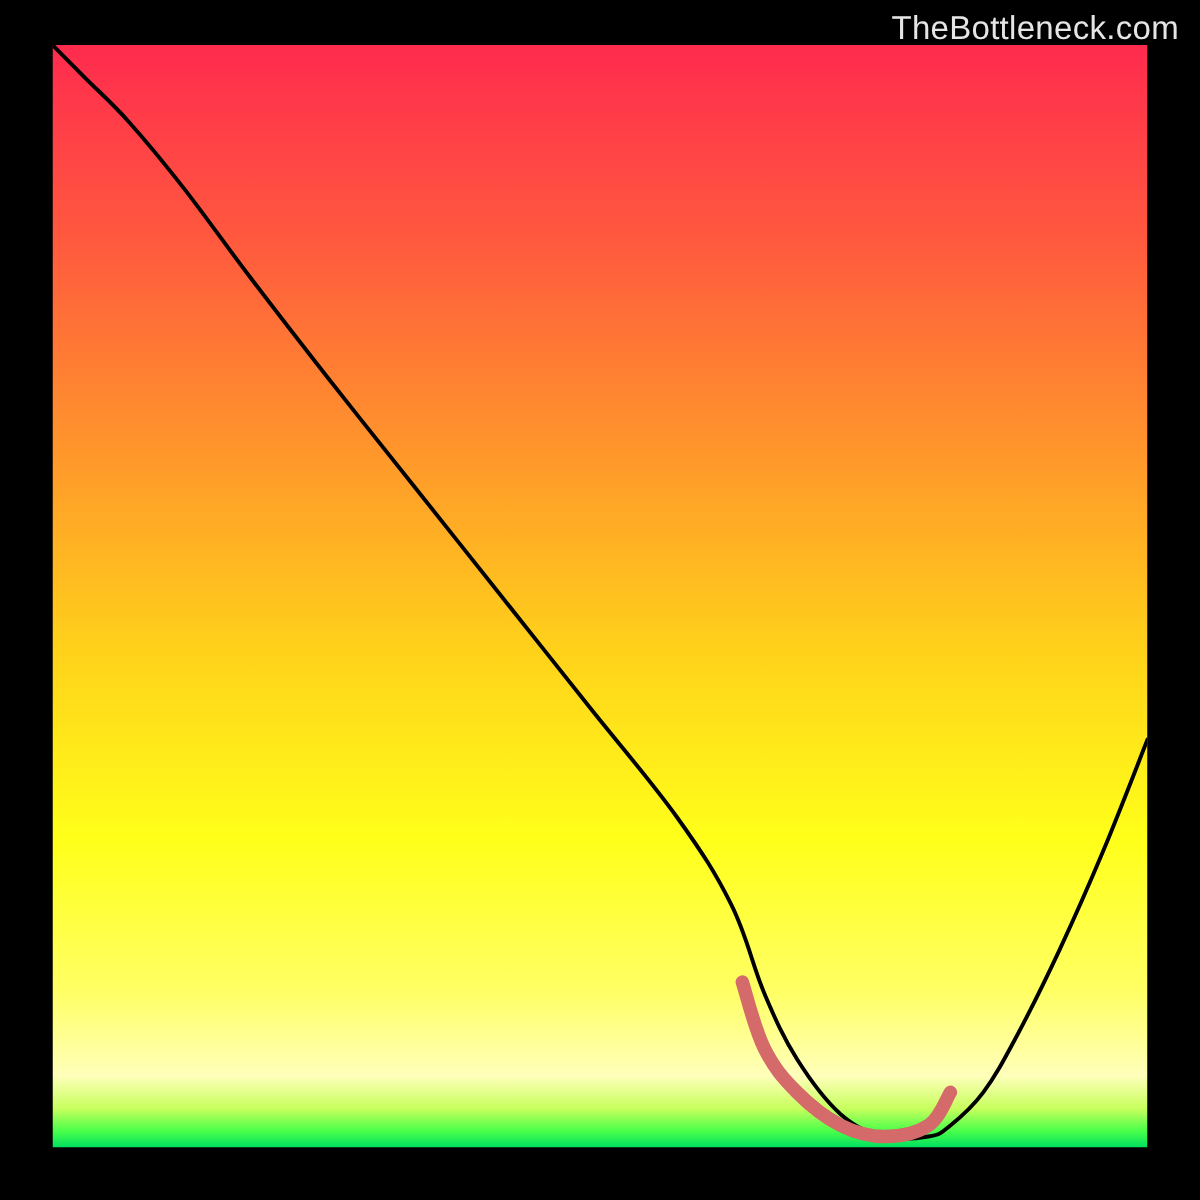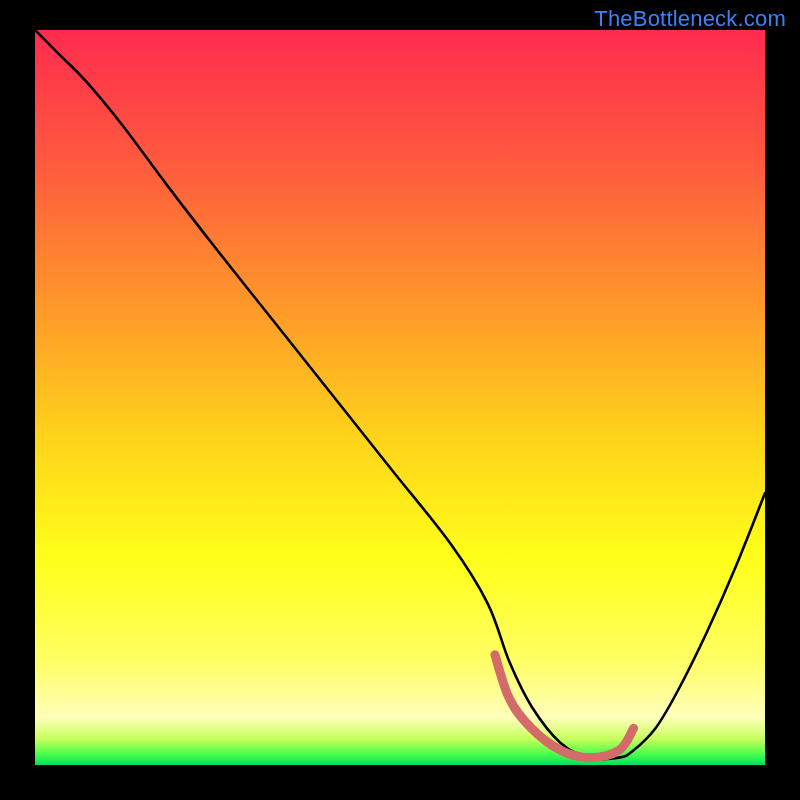--- a/index.html
+++ b/index.html
@@ -16,21 +16,21 @@
     left: 35px;
     top: 30px;
     width: 730px;
     height: 735px;
     background: #000;
   }
   .watermark {
     position: absolute;
     top: 6px;
     right: 14px;
-    color: #3b82f6;
+    color: #e5e5e5;
     font-size: 22px;
     font-weight: 500;
     letter-spacing: 0.2px;
   }
   svg { display: block; }
 </style>
 </head>
 <body>
 
 <div class="watermark">TheBottleneck.com</div>

